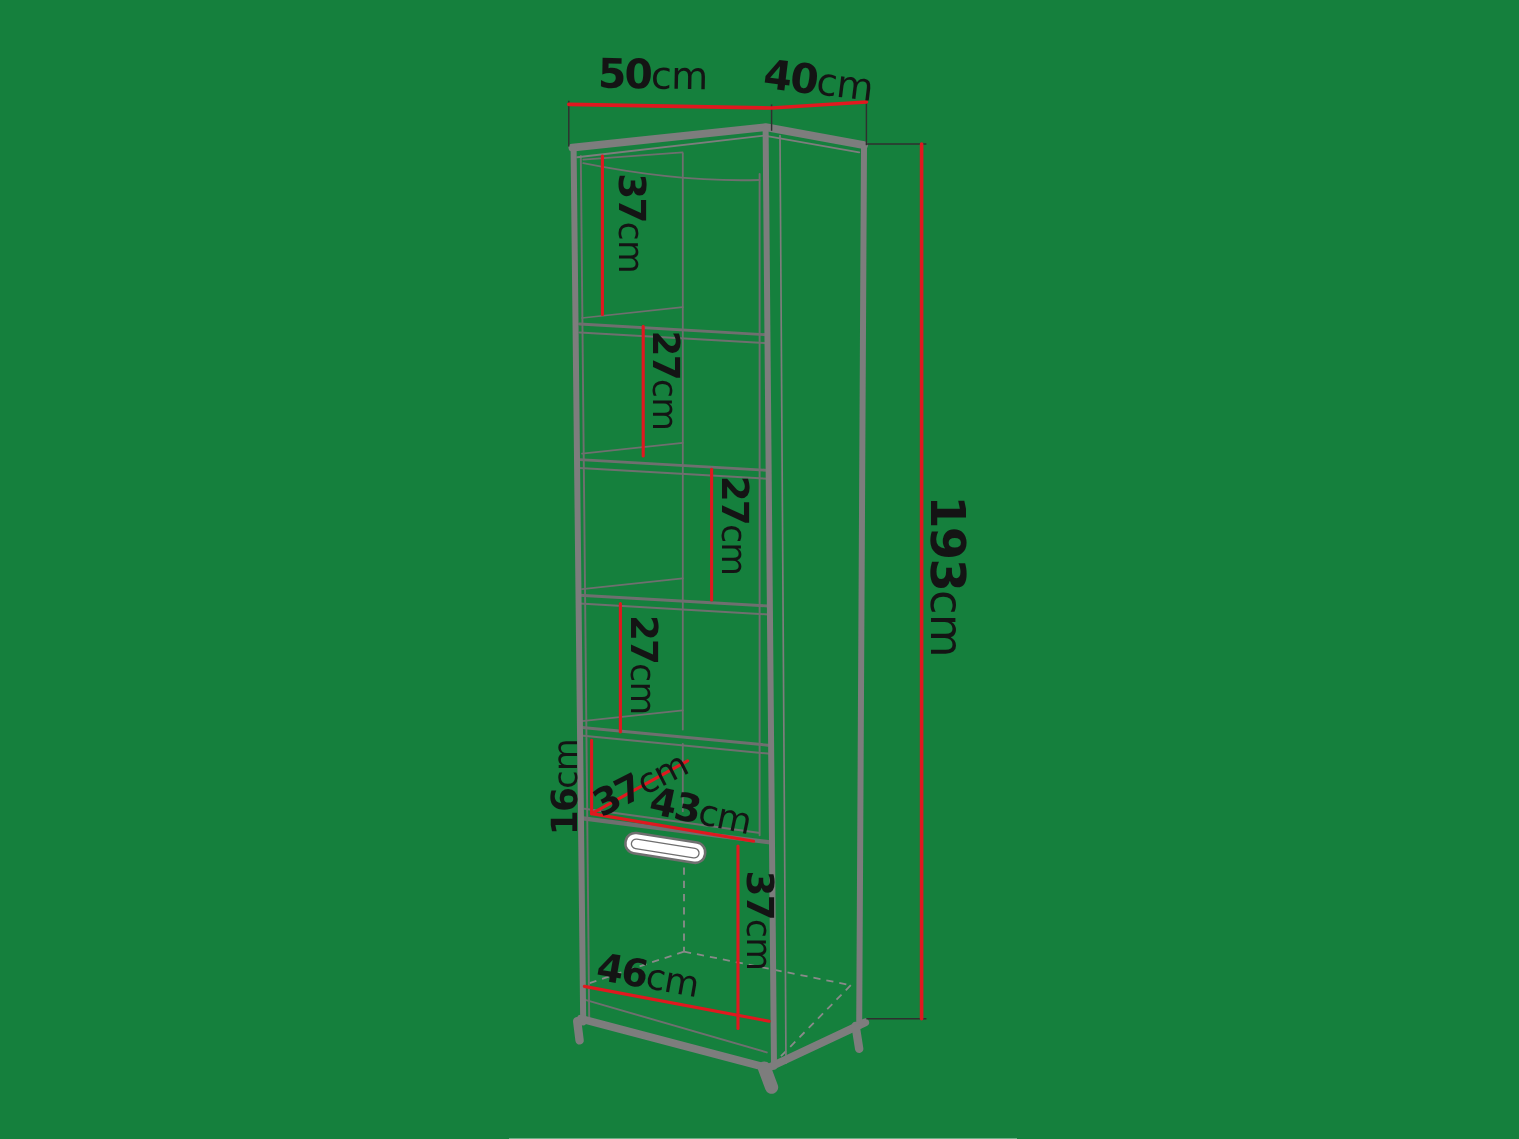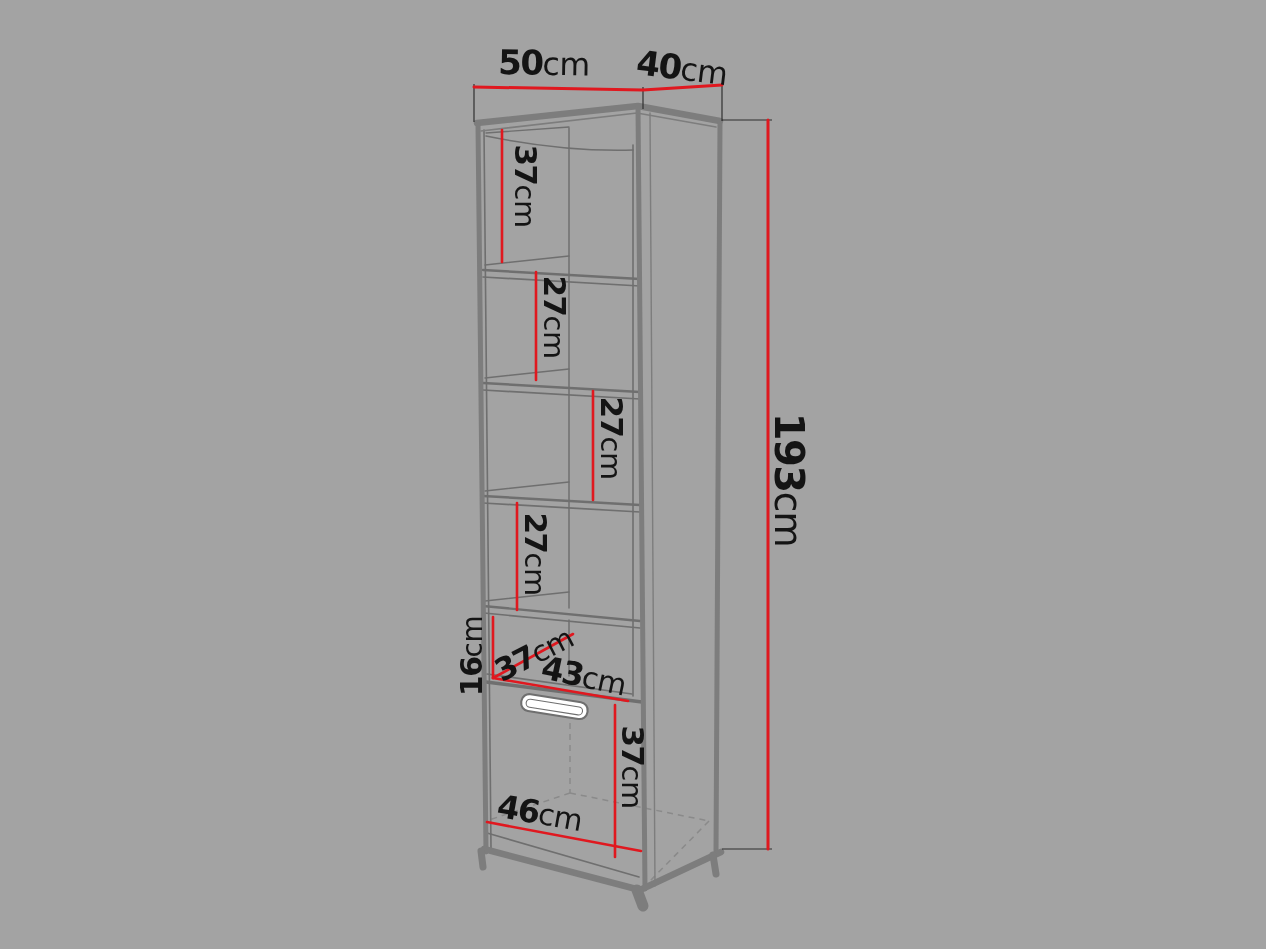--- a/index.html
+++ b/index.html
@@ -1,19 +1,19 @@
 <!DOCTYPE html>
 <html><head>
 <meta charset="utf-8">
 <style>
   html,body{margin:0;padding:0;background:#ffffff;}
   .stage{
     position:relative;
     width:1266px;height:949px;
-    background:#a3a3a3;
+    background:#15803d;
     overflow:hidden;
     font-family:"DejaVu Sans","Liberation Sans",sans-serif;
   }
   .stage svg{position:absolute;left:0;top:0;}
   .dim-label{
     position:absolute;
     white-space:nowrap;
     color:#141414;
     line-height:1;
     transform-origin:center center;

